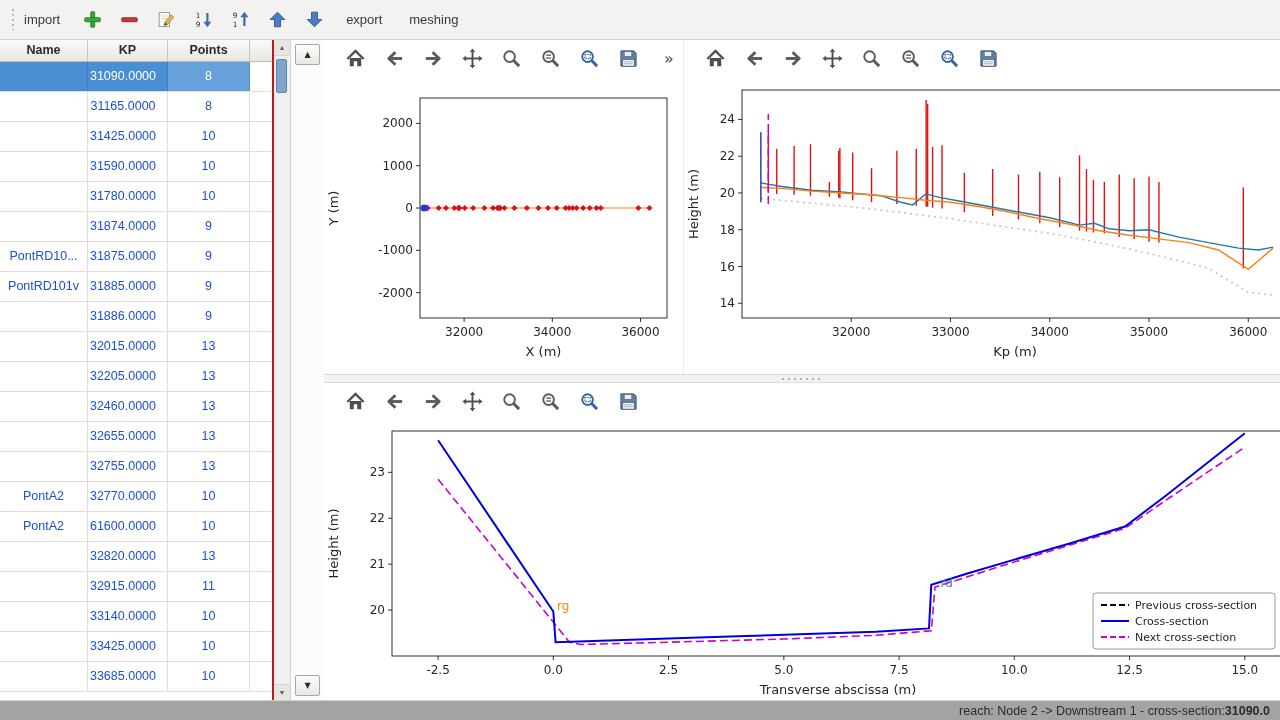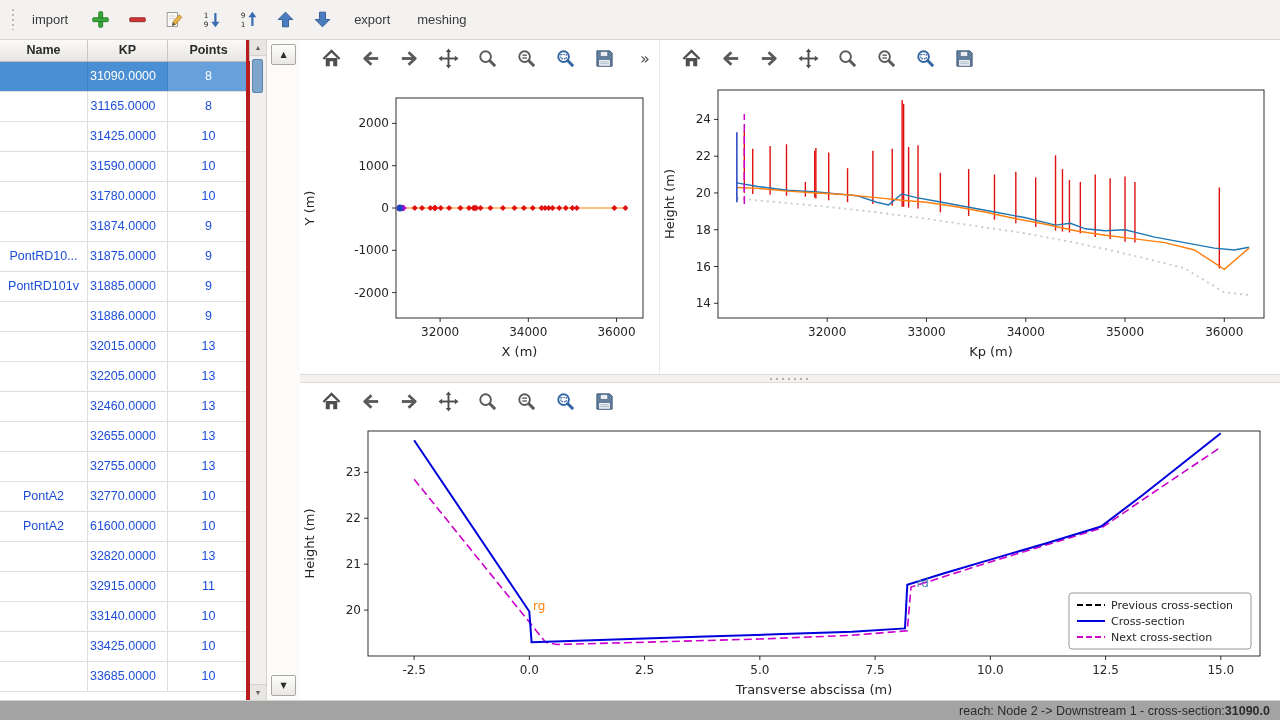--- a/index.html
+++ b/index.html
@@ -1,27 +1,27 @@
 <!DOCTYPE html>
 <html><head>
 <meta charset="utf-8">
 <style>
 *{box-sizing:border-box}
 html,body{margin:0;padding:0}
 body{width:1280px;height:720px;background:#fff;font-family:"Liberation Sans",sans-serif;overflow:hidden}
 .app{width:1280px;height:720px;display:flex;flex-direction:column;background:#fff}
 .main-toolbar{flex:0 0 40px;background:#f3f2f0;border-bottom:1px solid #d5d3cf;display:flex;align-items:center;padding:0 8px}
 .grip{width:5px;align-self:stretch;margin:9px 2px;background-image:repeating-linear-gradient(to bottom,#bcbab6 0 2px,transparent 2px 5px);background-size:2px 100%;background-position:center;background-repeat:no-repeat}
-.tb-items{display:flex;align-items:flex-start;gap:13px;margin-left:8px}
+.tb-items{display:flex;align-items:flex-start;gap:13px;}
 .tb-label{font-size:13px;color:#3a3a3a;padding:4px 7px;border-radius:3px;cursor:default}
 .tb-icon{width:24px;height:24px;display:flex;align-items:center;justify-content:center}
 .tb-icon svg{width:19px;height:19px}
 .content{flex:1;display:flex;min-height:0}
 .left-panel{flex:0 0 300px;display:flex;background:#fff}
-.grid{width:250px;border-right:4px solid #b91c1c;display:flex;flex-direction:column}
+.grid{width:274px;border-right:2px solid #b91c1c;display:flex;flex-direction:column}
 .grid-header{display:grid;grid-template-columns:88px 80px 82px;flex:0 0 22px;background:linear-gradient(#fbfaf9,#e8e6e2);border-bottom:1px solid #bdbbb7}
 .grid-header div{font-size:12.5px;font-weight:bold;color:#2b2b2b;text-align:center;line-height:21px;border-right:1px solid #c9c7c3;overflow:hidden}
 .grid-body{overflow:hidden}
 .grid-row{display:grid;grid-template-columns:88px 80px 82px;height:30px;border-bottom:1px solid #e0deda;font-size:12.5px;color:#1d4ed8;background:#fff}
 .grid-row div{line-height:29px;overflow:hidden;white-space:nowrap;border-right:1px solid #e0deda}
 .cell-name{text-align:center;padding:0 3px}
 .cell-kp{text-align:center;padding-right:9px}
 .cell-points{text-align:center}
 .grid-row.selected{color:#fff}
 .grid-row.selected .cell-name,.grid-row.selected .cell-kp{background:#4a8fd3;border-right-color:#3f7fc0}

